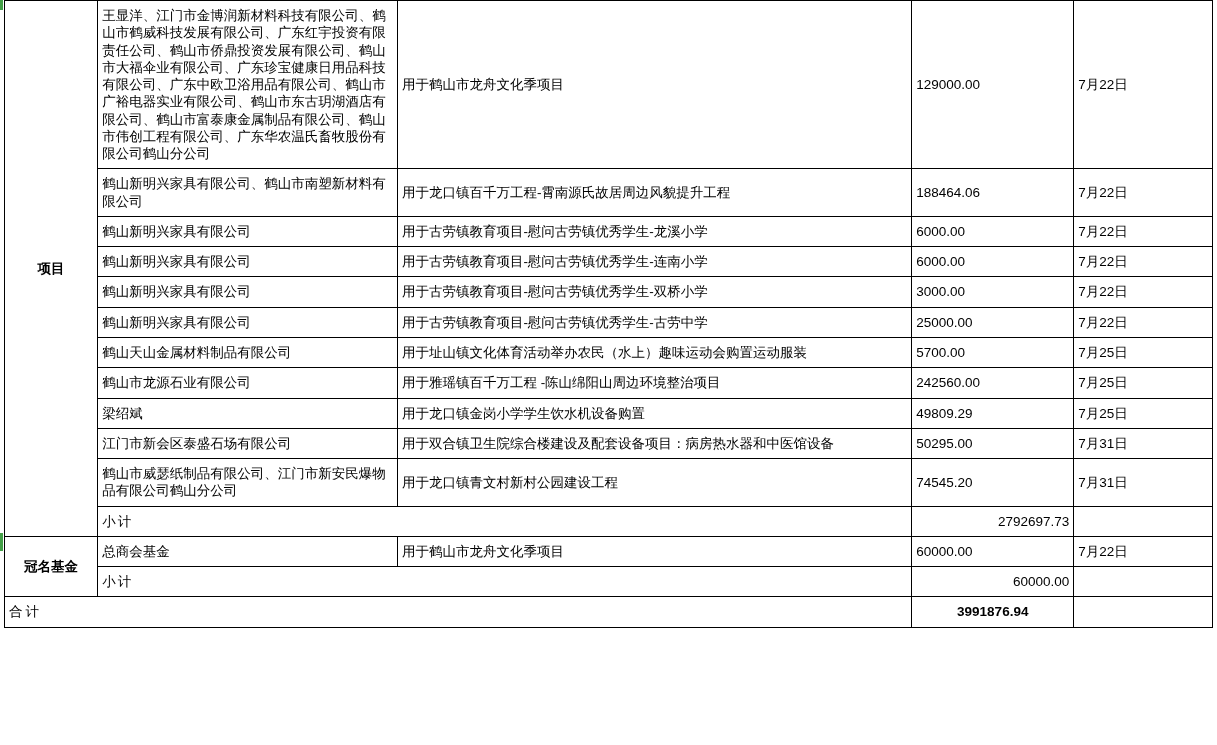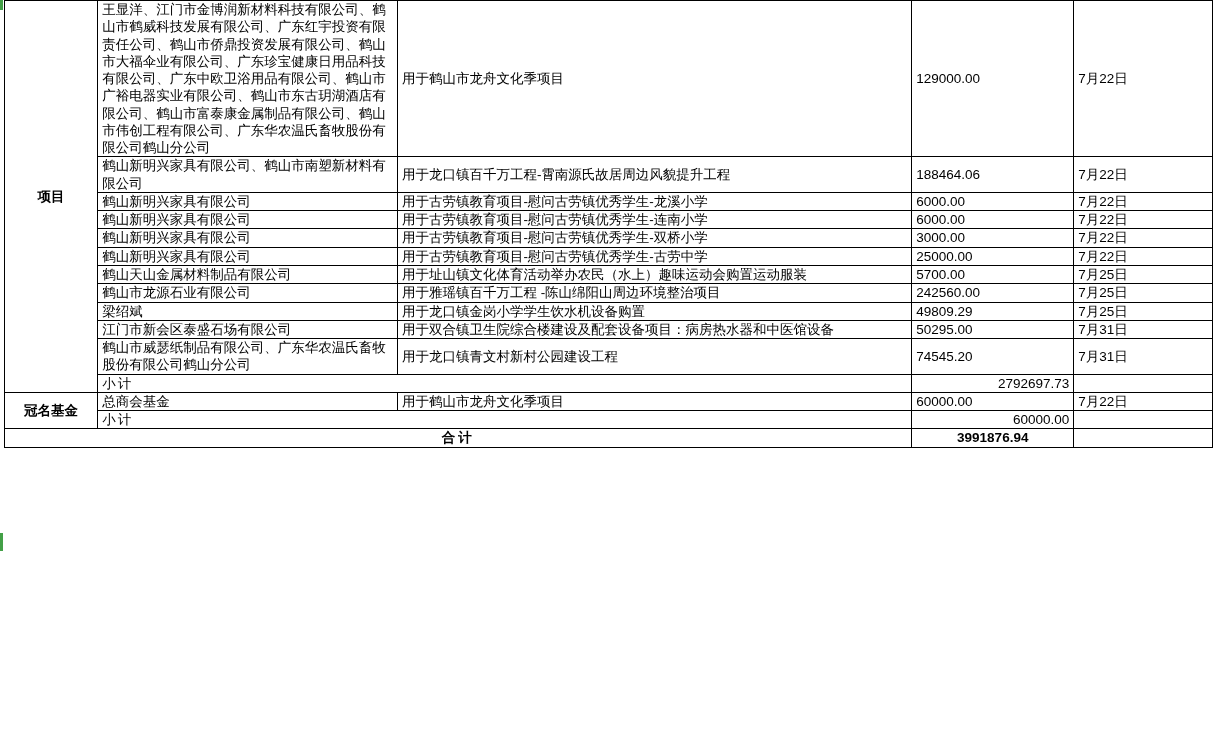--- a/index.html
+++ b/index.html
@@ -22,21 +22,21 @@
     box-sizing: border-box;
   }
   table.grid {
     border-collapse: collapse;
     table-layout: fixed;
     width: 1209px;
     margin-left: 4px;
   }
   table.grid td {
     border: 1px solid #000000;
-    padding: 0 4px;
+    padding: 6px 4px;
     vertical-align: middle;
     line-height: 1.28;
     font-size: 13.5px;
     word-break: break-all;
   }
   .c-cat   { width: 92px;  text-align: center; font-weight: bold; letter-spacing: 1px;}
   .c-donor { width: 296px; }
   .c-use   { width: 508px; text-align: center; }
   .c-amt   { width: 160px; text-align: right; padding-right: 6px; }
   .c-date  { width: 137px; text-align: center; }
@@ -47,22 +47,21 @@
   .subtotal-label {
     font-weight: normal;
     letter-spacing: 2px;
   }
   .subtotal-amt {
     text-align: right;
     font-weight: normal;
     padding-right: 6px;
   }
   .total-label {
-    text-align: center;
-    font-weight: bold;
+    font-weight: normal;
     font-size: 15px;
     letter-spacing: 3px;
   }
   .total-amt {
     text-align: center;
     font-weight: bold;
     font-size: 15px;
     padding-right: 6px;
   }
   .cat-cell {
@@ -167,21 +166,21 @@
       </tr>
 
       <tr>
         <td class="donor-center">江门市新会区泰盛石场有限公司</td>
         <td>用于双合镇卫生院综合楼建设及配套设备项目：病房热水器和中医馆设备</td>
         <td>50295.00</td>
         <td>7月31日</td>
       </tr>
 
       <tr>
-        <td class="donor-center tiny-line">鹤山市威瑟纸制品有限公司、广东华农温氏畜牧股份有限公司鹤山分公司</td>
+        <td class="donor-center tiny-line">鹤山市威瑟纸制品有限公司、江门市新安民爆物品有限公司鹤山分公司</td>
         <td>用于龙口镇青文村新村公园建设工程</td>
         <td>74545.20</td>
         <td>7月31日</td>
       </tr>
 
       <tr>
         <td class="subtotal-label" colspan="2">小计</td>
         <td class="subtotal-amt">2792697.73</td>
         <td></td>
       </tr>

